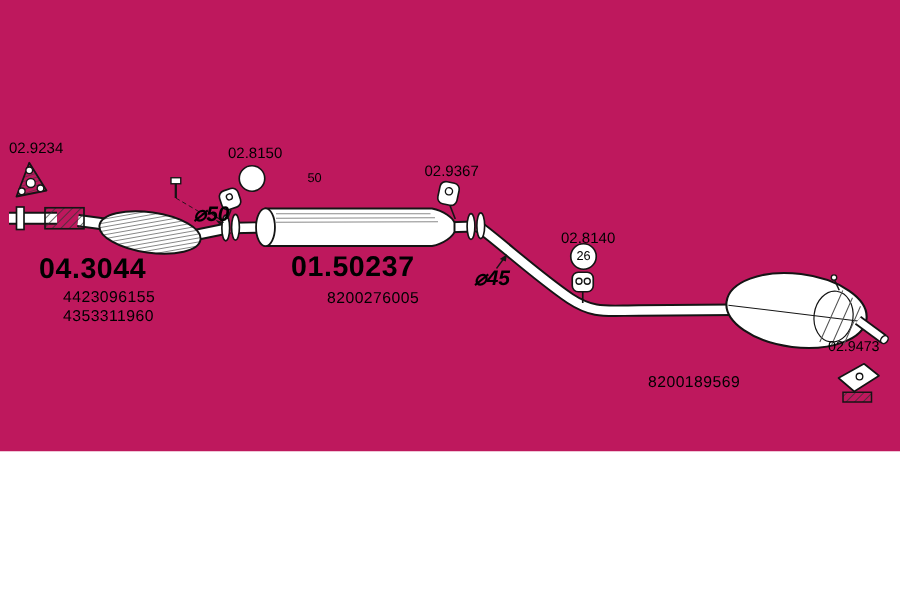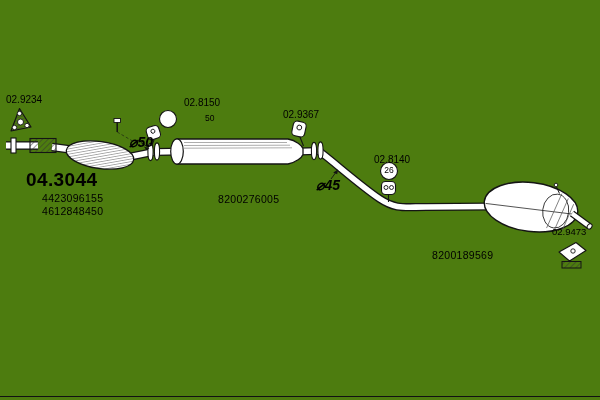--- a/index.html
+++ b/index.html
@@ -1,17 +1,17 @@
 <!DOCTYPE html>
 <html><head>
 <meta charset="utf-8">
 <style>
   * { margin:0; padding:0; box-sizing:border-box; }
   html,body { background:#ffffff; font-family:"Liberation Sans", sans-serif; }
-  .stage { position:relative; width:600px; height:400px; background:#4d7c0f; overflow:hidden; }
+  .stage { position:relative; width:600px; height:301px; background:#be185d; overflow:hidden; }
   .stage svg { position:absolute; left:0; top:0; }
   .lbl { position:absolute; color:#000; white-space:nowrap; line-height:1.1; }
   .lbl.small { font-size:10px; }
   .lbl.ref { font-size:10.5px; letter-spacing:0.3px; }
   .lbl.part { font-size:19px; font-weight:bold; letter-spacing:0.4px; }
   .lbl.dia { font-size:14px; font-style:italic; font-weight:bold; }
   .lbl.circnum { font-size:8.5px; text-align:center; }
   .titlebox { position:absolute; left:2px; top:375px; width:148px; height:22px;
               border:1.3px solid #111; background:#fff; display:flex; align-items:center;
               padding-left:6px; font-size:11px; letter-spacing:0.3px; z-index:3; }
@@ -139,33 +139,34 @@
     </g>
 
     <g>
       <path d="M559,252 L576,242.5 L586,250.5 L569.5,261 Z" fill="#fff" stroke="#141414" stroke-width="1.1" stroke-linejoin="round"></path>
       <circle cx="573" cy="251" r="2.2" fill="#fff" stroke="#141414" stroke-width="0.9"></circle>
       <rect x="562" y="261.5" width="19" height="6.5" fill="url(#hb)" stroke="#141414" stroke-width="1"></rect>
     </g>
   </svg>
 
   <div class="lbl small" style="left:6px;  top:94px;">02.9234</div>
-  <div class="lbl small" style="left:152px;top:97px;margin-left:32px;">02.8150</div>
+  <div class="lbl small" style="left:152px;top:97px;">02.8150</div>
   <div class="lbl circnum" style="left:161px;top:114px;width:14px;padding-left:44px;">50</div>
   <div class="lbl small" style="left:283px;top:109px;">02.9367</div>
   <div class="lbl small" style="left:374px;top:154px;">02.8140</div>
   <div class="lbl circnum" style="left:382px;top:166px;width:14px;">26</div>
   <div class="lbl small" style="left:552px;top:227px;font-size:9.5px;">02.9473</div>
 
   <div class="lbl dia" style="left:129px;top:135px;">⌀50</div>
   <div class="lbl dia" style="left:316px;top:178px;">⌀45</div>
 
   <div class="lbl part" style="left:26px; top:170px;">04.3044</div>
   <div class="lbl ref" style="left:42px; top:193px;">4423096155</div>
-  <div class="lbl ref" style="left:42px; top:206px;">4612848450</div>
+  <div class="lbl ref" style="left:42px; top:206px;">4353311960</div>
 
+  <div class="lbl part" style="left:194px;top:169px;">01.50237</div>
   <div class="lbl ref" style="left:218px;top:194px;">8200276005</div>
 
   <div class="lbl ref" style="left:432px;top:250px;">8200189569</div>
 
   <div class="bottomline"></div>
 
 </div>
 
 </body></html>

